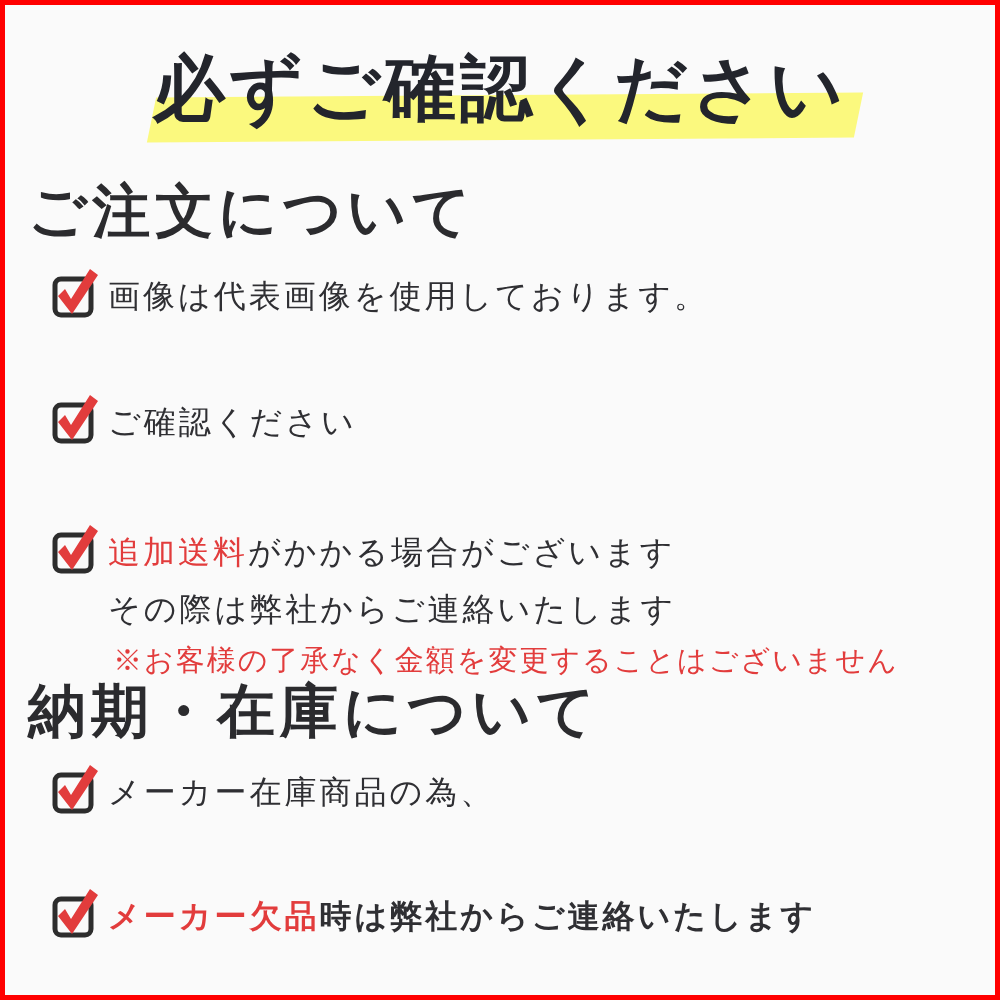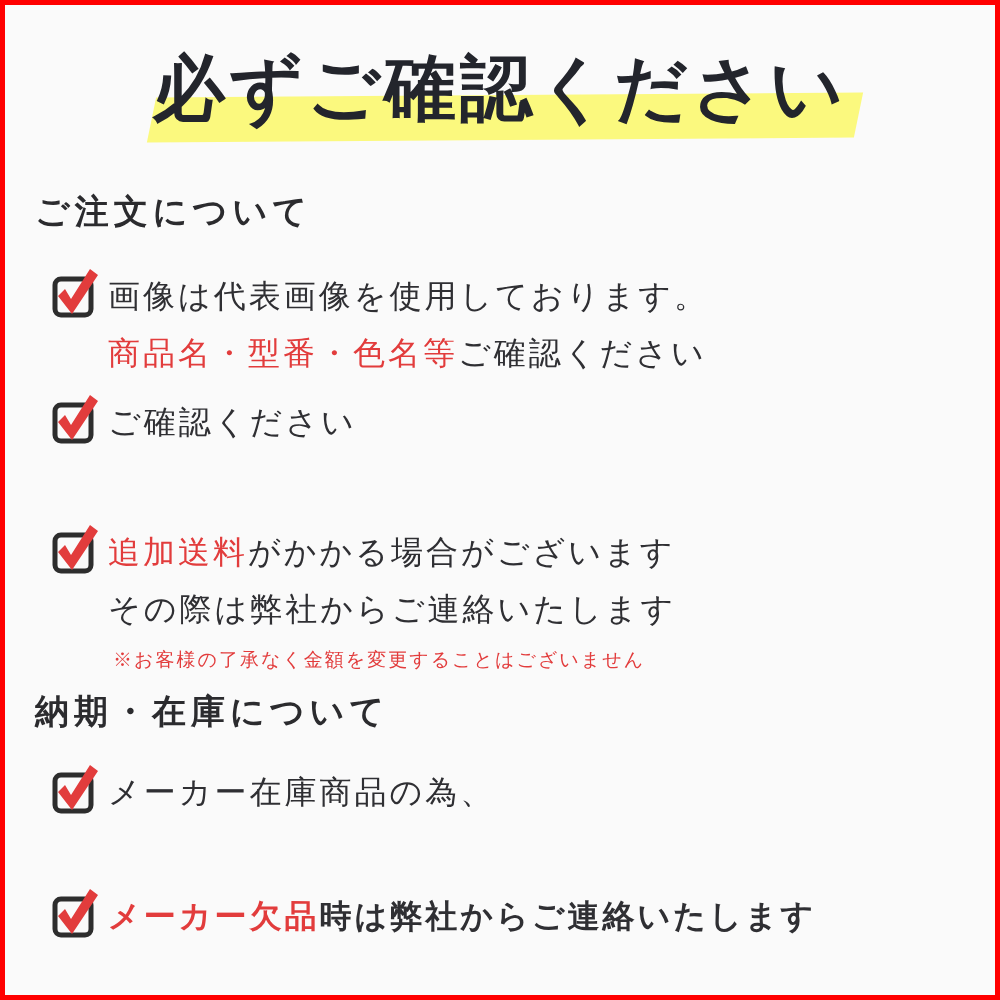--- a/index.html
+++ b/index.html
@@ -31,23 +31,23 @@
     font-size: 72px;
     line-height: 112px;
     font-weight: 700;
     letter-spacing: 4px;
     color: #23252c;
   }
 
   
   .section-heading {
     position: absolute;
-    left: 30px;
+    left: 23px;
     margin: 0;
-    font-size: 34px;
+    font-size: 58px;
     line-height: 70px;
     font-weight: 700;
     letter-spacing: 5px;
     color: #2b2b2e;
   }
   .heading-order { top: 172px; }
   .heading-stock { top: 672px; }
 
   
   .item {
@@ -74,21 +74,21 @@
     font-size: 32px;
     line-height: 52px;
     letter-spacing: 3px;
     white-space: nowrap;
     color: #2f2f33;
   }
   .red { color: #e23c3c; }
   .black { color: #2f2f33; }
   .note {
     margin: 8px 0 0 10px;
-    font-size: 19px;
+    font-size: 29px;
     line-height: 34px;
     letter-spacing: 2px;
     color: #e23c3c;
     white-space: nowrap;
   }
 </style>
 </head>
 <body>
 
 <div class="page">
@@ -100,21 +100,20 @@
 
   <h2 class="section-heading heading-order">ご注文について</h2>
 
   <div class="item item-1">
     <svg class="checkbox" viewBox="0 0 48 52" xmlns="http://www.w3.org/2000/svg">
       <rect x="4" y="13" width="36" height="36" rx="6" fill="none" stroke="#2d2d2d" stroke-width="5"></rect>
       <path d="M7 30 L14 23 L20 33 L39 3 L47 9 L21 48 Z" fill="#e23c3c"></path>
     </svg>
     <div class="item-text">
       <p class="line"><span class="black">画像は代表画像を使用しております。</span></p>
-      <p class="line"><span class="red">商品名・型番・色名等</span><span class="black">ご確認ください</span></p>
     </div>
   </div>
 
   <div class="item item-2">
     <svg class="checkbox" viewBox="0 0 48 52" xmlns="http://www.w3.org/2000/svg">
       <rect x="4" y="13" width="36" height="36" rx="6" fill="none" stroke="#2d2d2d" stroke-width="5"></rect>
       <path d="M7 30 L14 23 L20 33 L39 3 L47 9 L21 48 Z" fill="#e23c3c"></path>
     </svg>
     <div class="item-text">
       <p class="line"><span class="black">ご確認ください</span></p>

